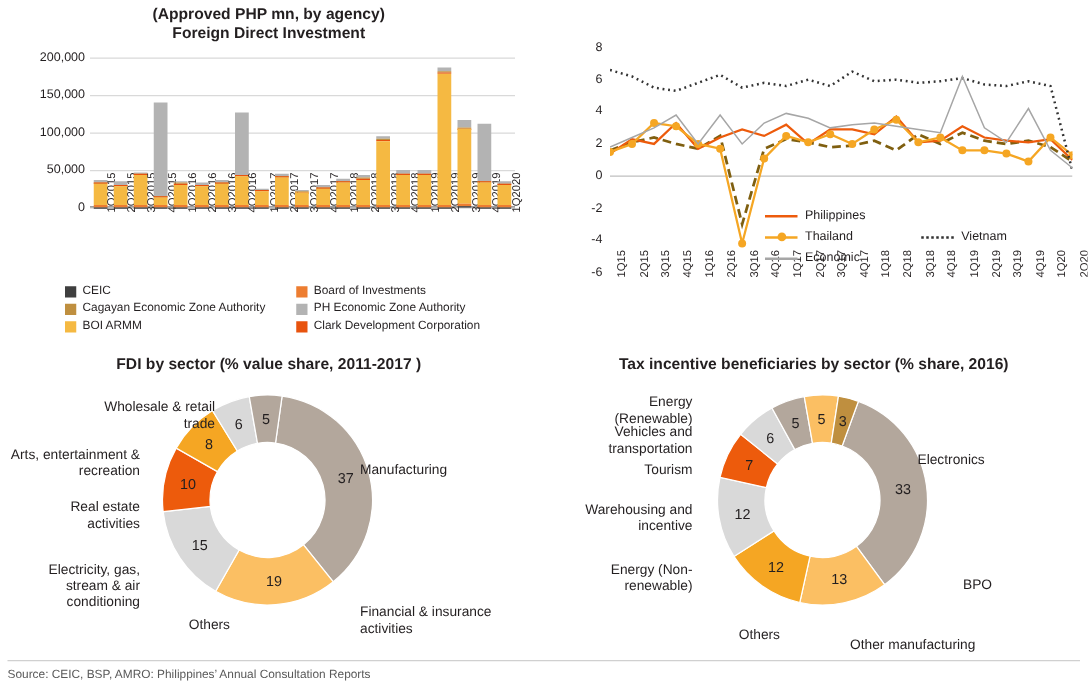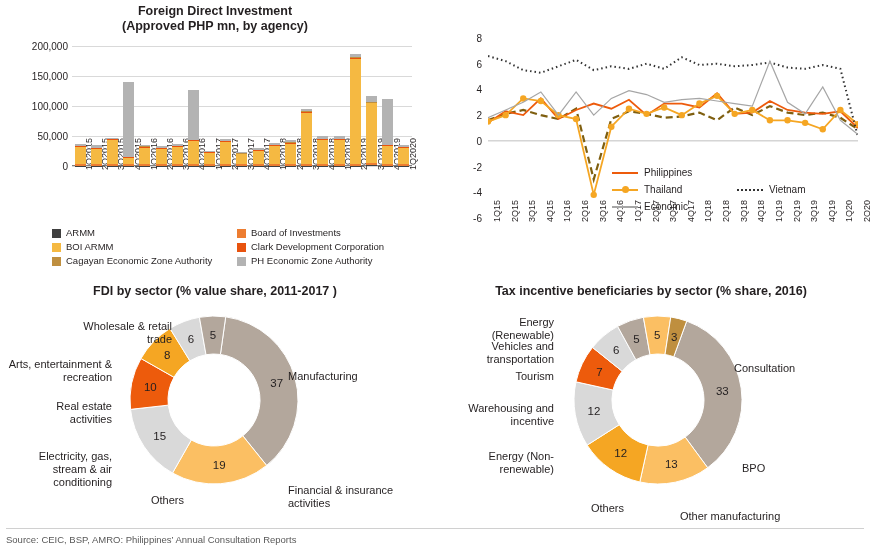--- a/index.html
+++ b/index.html
@@ -69,22 +69,22 @@
   .source{position:absolute;left:6px;top:534px;font-size:9.5px;color:#595959;}
   .hr{position:absolute;left:6px;top:528px;width:858px;height:1px;background:#d0d0d0;}
   svg{display:block;}
   .vnum{font-size:11.5px;fill:#231f20;font-family:"Liberation Sans", sans-serif;}
 </style>
 </head>
 <body>
 
 <div class="panel" id="p1">
   <div class="ch-title">
+    <div>(Approved PHP mn, by agency)</div>
     <div>Foreign Direct Investment</div>
-    <div>(Approved PHP mn, by agency)</div>
   </div>
   <div class="axis-y" id="p1-yaxis">
       <div class="ytick" style="top: 126px;">0</div>
       <div class="ytick" style="top: 96px;">50,000</div>
       <div class="ytick" style="top: 66px;">100,000</div>
       <div class="ytick" style="top: 36px;">150,000</div>
       <div class="ytick" style="top: 6px;">200,000</div>
     </div>
   <div class="bar-plot" id="p1-plot">
       <div class="gridline" style="top: 120px;"></div>
@@ -280,45 +280,45 @@
         <div style="width: 11px; height: 16.8px; background: rgb(245, 185, 66); margin: 0px auto;"></div>
         <div style="width: 11px; height: 1.08px; background: rgb(237, 125, 49); margin: 0px auto;"></div>
         <div style="width: 11px; height: 0.5px; background: rgb(63, 63, 63); margin: 0px auto;"></div>
       </div>
       <div class="xlab" style="left: 335.905px;">1Q2020</div>
     </div>
   <div class="legend1" id="p1-legend">
       <div class="row">
         <div class="item">
           <span class="sw" style="background: rgb(63, 63, 63);"></span>
-          <span>ARMM</span>
+          <span>CEIC</span>
         </div>
         <div class="item">
           <span class="sw" style="background: rgb(237, 125, 49);"></span>
           <span>Board of Investments</span>
         </div>
       </div>
       <div class="row">
         <div class="item">
+          <span class="sw" style="background: rgb(191, 143, 63);"></span>
+          <span>Cagayan Economic Zone Authority</span>
+        </div>
+        <div class="item">
+          <span class="sw" style="background: rgb(179, 179, 179);"></span>
+          <span>PH Economic Zone Authority</span>
+        </div>
+      </div>
+      <div class="row">
+        <div class="item">
           <span class="sw" style="background: rgb(245, 185, 66);"></span>
           <span>BOI ARMM</span>
         </div>
         <div class="item">
           <span class="sw" style="background: rgb(232, 83, 14);"></span>
           <span>Clark Development Corporation</span>
-        </div>
-      </div>
-      <div class="row">
-        <div class="item">
-          <span class="sw" style="background: rgb(191, 143, 63);"></span>
-          <span>Cagayan Economic Zone Authority</span>
-        </div>
-        <div class="item">
-          <span class="sw" style="background: rgb(179, 179, 179);"></span>
-          <span>PH Economic Zone Authority</span>
         </div>
       </div>
     </div>
 </div>
 
 <div class="panel" id="p2">
   <div class="axis-y2" id="p2-yaxis">
       <div class="ytick" style="top: 180px; right: 6px;">-6</div>
       <div class="ytick" style="top: 154.286px; right: 6px;">-4</div>
       <div class="ytick" style="top: 128.571px; right: 6px;">-2</div>
@@ -467,22 +467,22 @@
         <text x="44.21880537037494" y="40.207111197266435" text-anchor="middle" class="vnum">6</text>
         <path d="M 45.59694341077143 12.354952520569356 A 84 84 0 0 1 71.41355307597786 3.2761487469745276 L 78.01218382732121 40.69884336143843 A 46 46 0 0 0 63.87451662970817 45.67056923745464 Z" fill="#b3a79c" stroke="#ffffff" stroke-width="1"></path>
         <text x="64.43627978603212" y="28.68111244866136" text-anchor="middle" class="vnum">5</text>
         <path d="M 71.41355307597786 3.2761487469745276 A 84 84 0 0 1 98.77836443995301 2.9776331207081057 L 92.99767576473617 40.535370518483006 A 46 46 0 0 0 78.01218382732121 40.69884336143843 Z" fill="#fbbf63" stroke="#ffffff" stroke-width="1"></path>
         <text x="85.29097405287816" y="25.003867174990262" text-anchor="middle" class="vnum">5</text>
         <path d="M 98.77836443995301 2.9776331207081057 A 84 84 0 0 1 114.72969203935612 7.065819853983683 L 101.73292659298073 42.774139443848206 A 46 46 0 0 0 92.99767576473617 40.535370518483006 Z" fill="#bf8f3f" stroke="#ffffff" stroke-width="1"></path>
         <text x="102.13737055929154" y="27.035047276821444" text-anchor="middle" class="vnum">3</text>
       </svg>
     </div>
   <div id="p4-labels">
-      <div class="dlabel" style="left: 302px; top: 78px; width: 100px;">Consultation</div>
-      <div class="dlabel" style="left: 310px; top: 178px; width: 80px;">BPO</div>
+      <div class="dlabel" style="left: 302px; top: 78px; width: 100px;">Electronics</div>
+      <div class="dlabel" style="left: 310px; top: 178px; width: 80px; text-align: center;">BPO</div>
       <div class="dlabel" style="left: 248px; top: 226px; width: 140px;">Other manufacturing</div>
       <div class="dlabel r" style="left: 130px; top: 218px; width: 62px;">Others</div>
       <div class="dlabel r" style="left: 30px; top: 166px; width: 92px;">Energy (Non-renewable)</div>
       <div class="dlabel r" style="left: 30px; top: 118px; width: 92px;">Warehousing and incentive</div>
       <div class="dlabel r" style="left: 48px; top: 86px; width: 74px;">Tourism</div>
       <div class="dlabel r" style="left: 0px; top: 56px; width: 122px;">Vehicles and transportation</div>
       <div class="dlabel r" style="left: 22px; top: 32px; width: 100px;">Energy (Renewable)</div>
     </div>
 </div>
 

